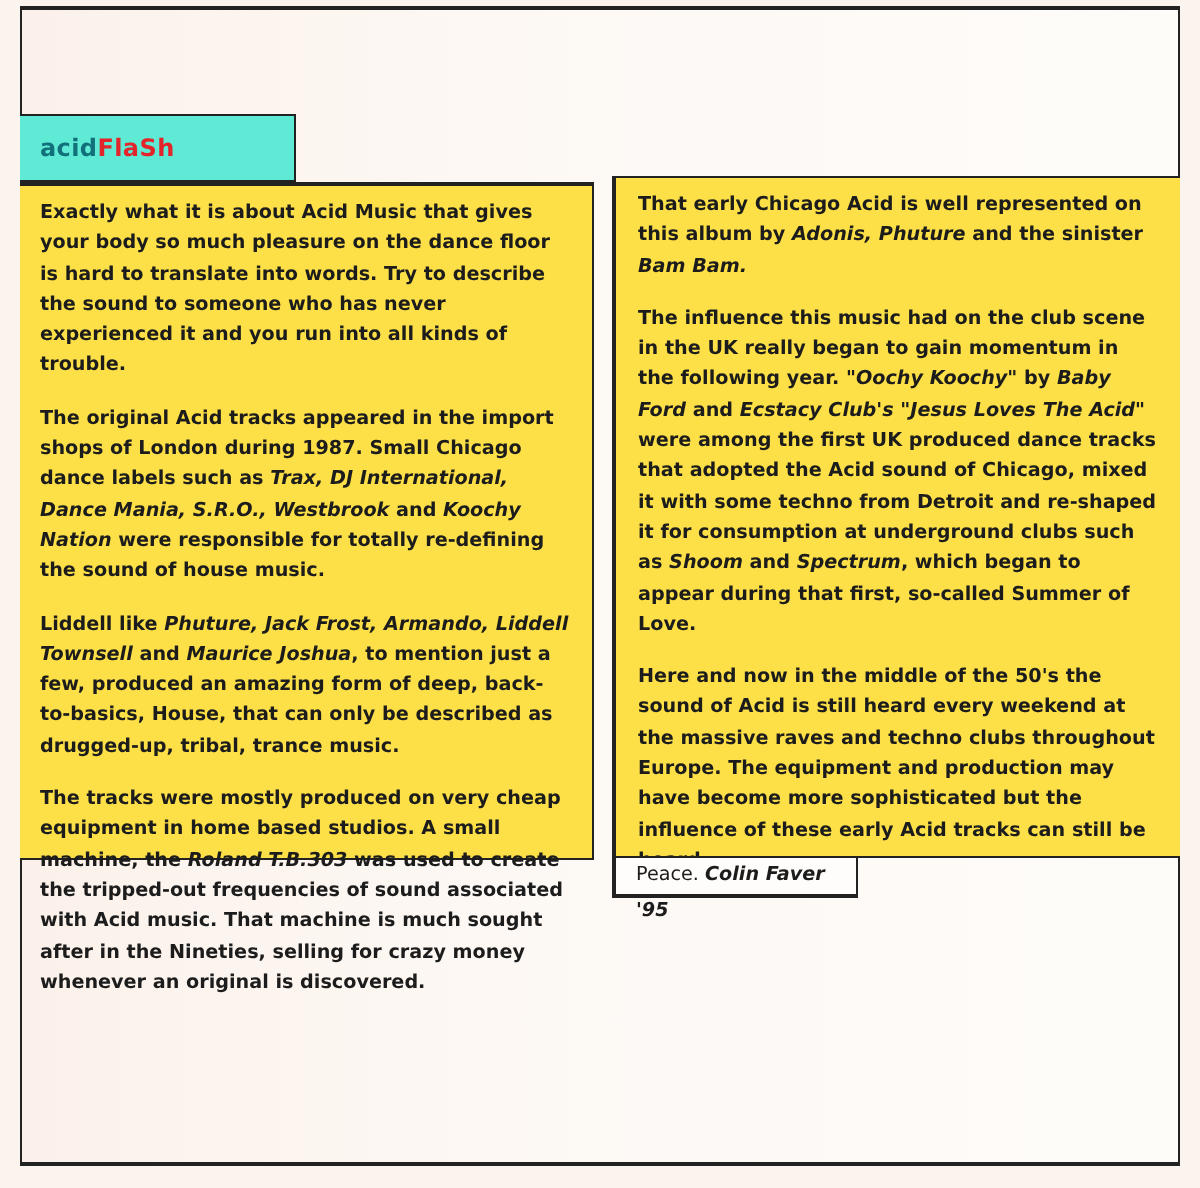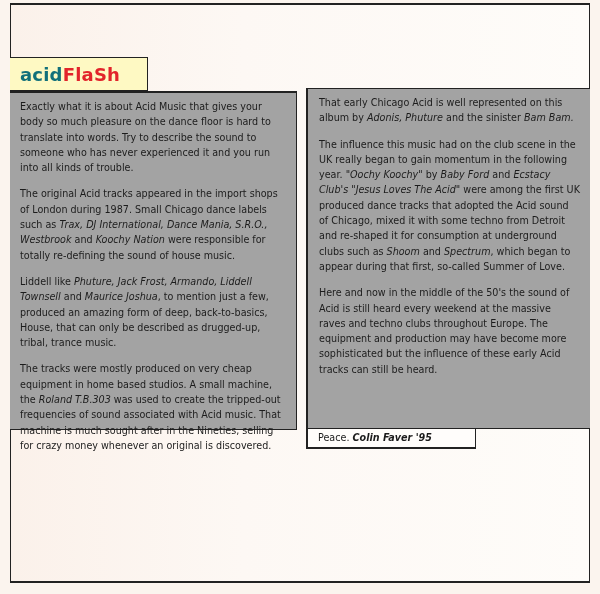--- a/index.html
+++ b/index.html
@@ -9,38 +9,38 @@
     font-family:"DejaVu Sans", sans-serif;
     color:#1c1c1c;
   }
   .frame {
     position:absolute; left:10px; top:3px; width:578px; height:576px;
     border:1px solid #222; border-bottom-width:2px; border-top-width:2px;
     background:linear-gradient(90deg,#fbf1ea 0%,#fdf8f4 40%,#fefcf9 100%);
   }
   .logo {
     position:absolute; left:10px; top:57px; width:138px; height:34px;
-    background:#fef9c3; border:1px solid #222; border-left:none;
+    background:#5eead4; border:1px solid #222; border-left:none;
     display:flex; align-items:center; padding-left:10px; box-sizing:border-box;
-    font-family:"DejaVu Sans", sans-serif; font-weight:bold; font-size:18px;
+    font-family:"DejaVu Sans", sans-serif; font-weight:bold; font-size:12px;
     letter-spacing:0.2px;
   }
   .logo .a { color:#12707a; }
   .logo .f { color:#e2242b;text-align:right; }
   .logo .b { color:#2b4fa0;margin-top:48px; }
   .panel {
-    position:absolute; background:#a3a3a3; border:1px solid #222;
-    box-sizing:border-box; font-size:9.6px; line-height:15.3px;
+    position:absolute; background:#fde047; border:1px solid #222;
+    box-sizing:border-box; font-size:9.6px; line-height:15.3px;font-weight:bold;
   }
   .panel p { margin:0 0 11px 0; }
   .panel p:last-child { margin-bottom:0; }
   .left { left:10px; top:91px; width:287px; height:339px; padding:6px 10px 0 10px; border-left:none; border-top-width:2px; }
   .right { left:306px; top:88px; width:284px; height:341px; padding:6px 10px 0 11px; border-right:none; border-left-width:2px;}
   .sig {
-    position:absolute; left:306px; top:428px; width:170px; height:21px;
+    position:absolute; left:306px; top:428px; width:123px; height:21px;
     background:#fffdfb; border:1px solid #222; border-left-width:2px; border-bottom-width:2px;
     box-sizing:border-box; font-size:9.6px; line-height:18px; padding-left:10px;
   }
   .sig .name { font-weight:bold; font-style:italic; }
   i { font-style:italic; }
 </style>
 </head>
 <body>
 
 <div class="frame"></div>

